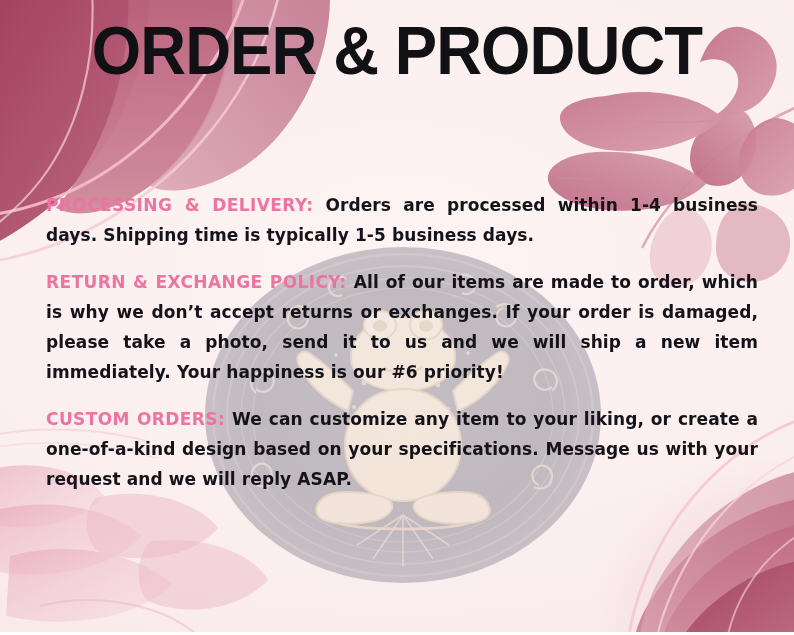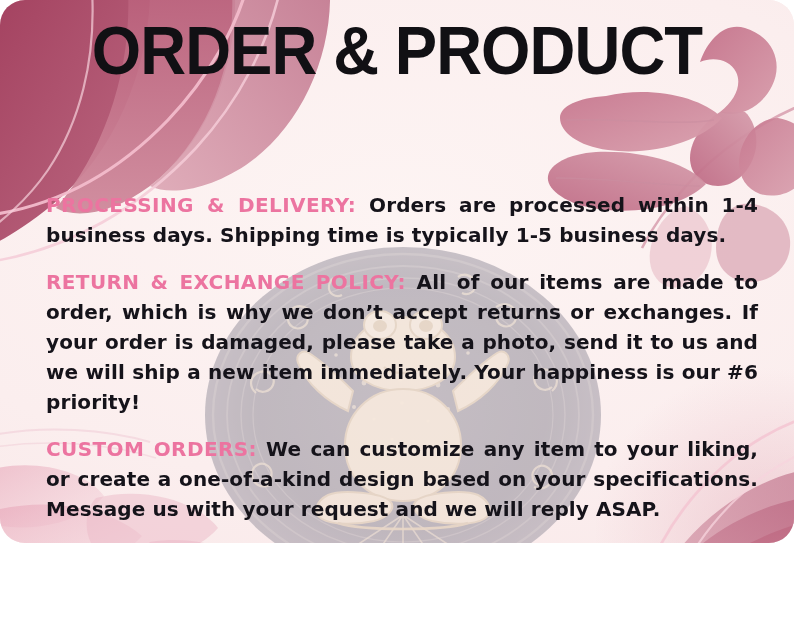--- a/index.html
+++ b/index.html
@@ -4,26 +4,25 @@
 <title>Order &amp; Product Details</title>
 <style>
   html, body {
     margin: 0;
     padding: 0;
     background: #ffffff;
   }
   #card {
     position: relative;
     width: 794px;
-    height: 543px;
+    height: 632px;
     overflow: hidden;
     background: #fbefef;
     font-family: "Liberation Sans", sans-serif;
     user-select: none;
-    border-radius: 25px;
   }
 
   
   .bg-base {
     position: absolute;
     inset: 0;
     background:
       radial-gradient(120% 90% at 50% 40%, #fdf4f3 0%, #fbeeee 55%, #f8e6e7 100%);
   }
   .bg-tint-tl {
@@ -108,21 +107,21 @@
     position: absolute;
     left: 46px;
     top: 190px;
     width: 712px;
   }
 
   .para {
     margin: 0 0 17px 0;
     font-family: "DejaVu Sans", sans-serif;
     font-weight: 700;
-    font-size: 20px;
+    font-size: 17px;
     line-height: 30px;
     color: #15131a;
     text-align: justify;
     text-justify: inter-word;
     letter-spacing: .1px;
   }
   .para:last-child { margin-bottom: 0; }
   .para .lead {
     color: #ec74a0;
     letter-spacing: .4px;

